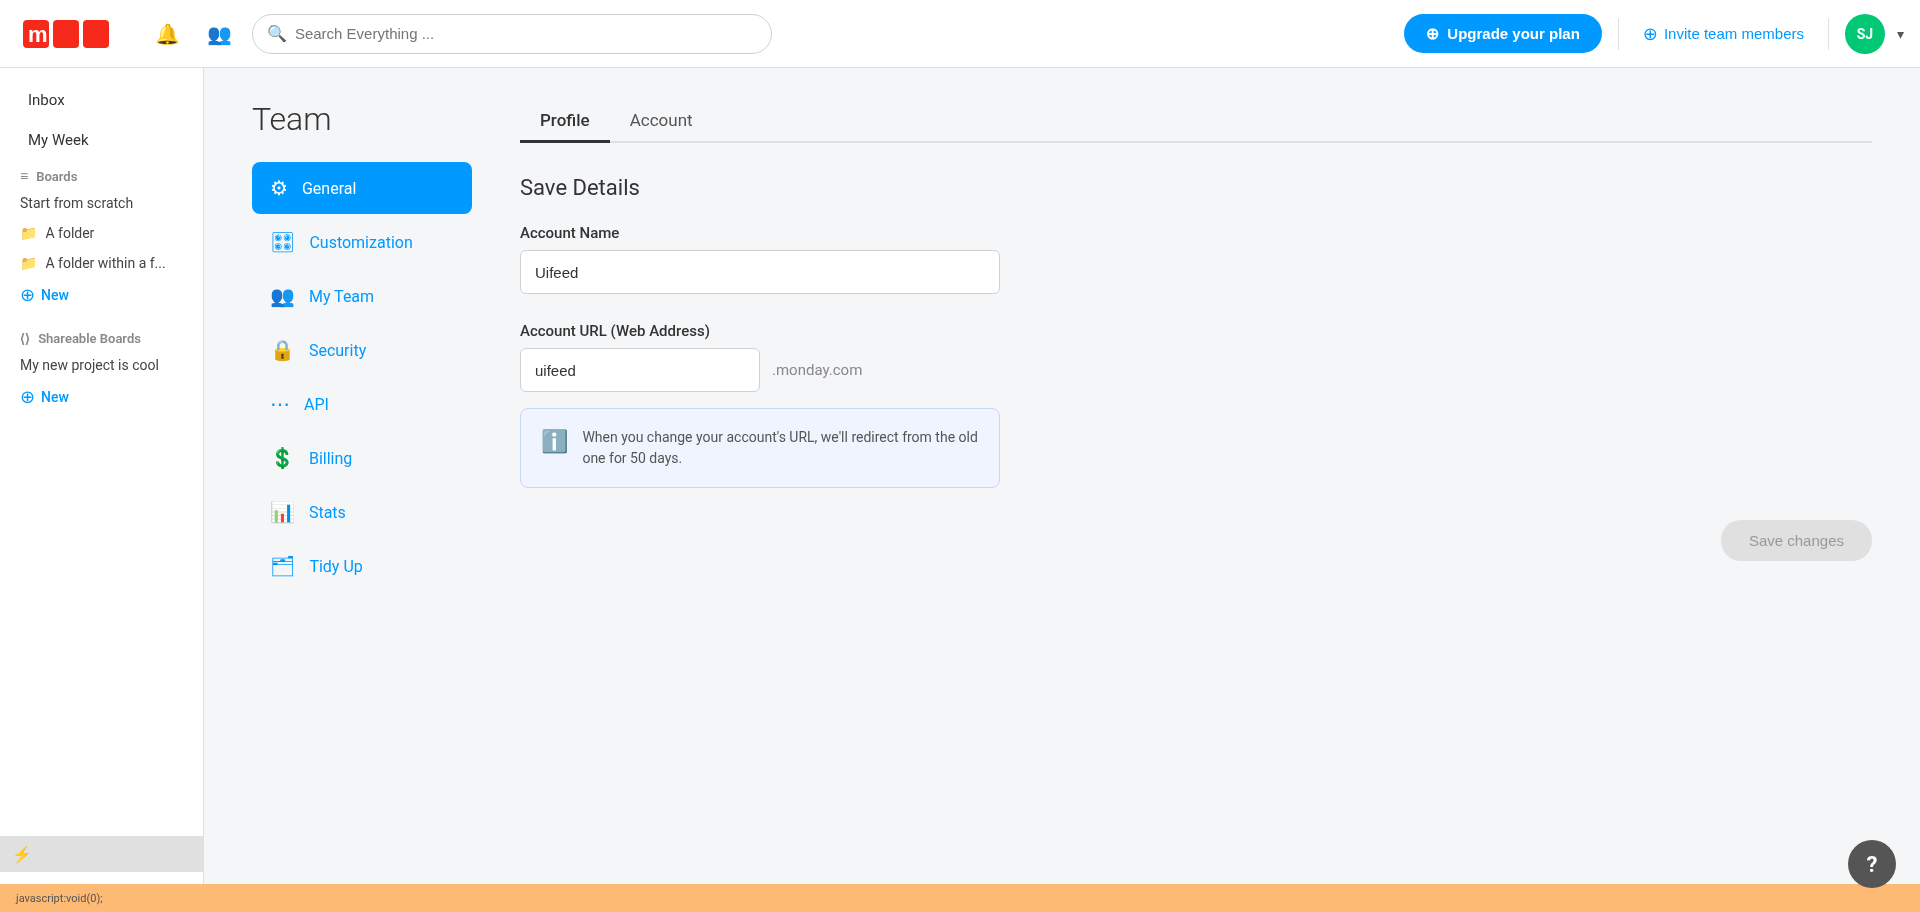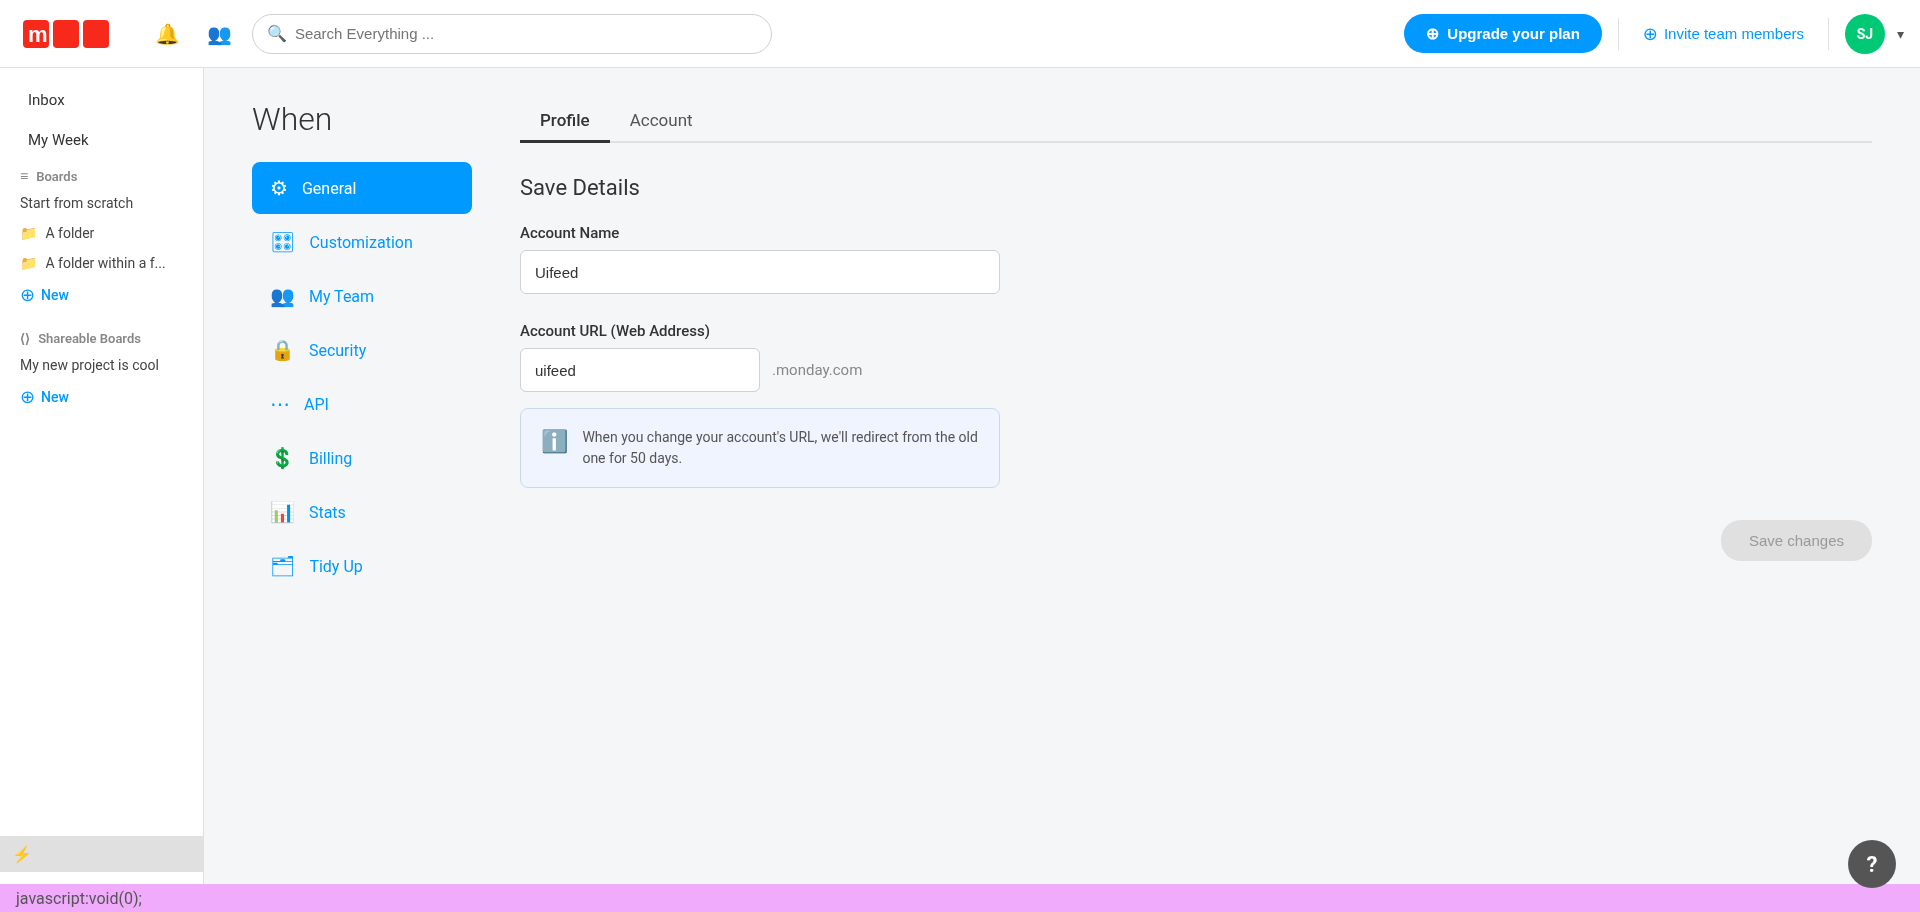--- a/index.html
+++ b/index.html
@@ -136,22 +136,22 @@
     
     .help-btn {
       position: fixed; bottom: 24px; right: 24px; width: 48px; height: 48px;
       border-radius: 50%; background: #555; color: #fff; display: flex;
       align-items: center; justify-content: center; font-size: 22px; cursor: pointer;
       font-weight: 700; z-index: 100;
     }
 
     
     .status-bar {
-      height: 28px; background: #f0abfc; display: flex; align-items: center;
-      padding: 0 16px; font-size: 16px; color: #555; flex-shrink: 0;
+      height: 28px; background: #fdba74; display: flex; align-items: center;
+      padding: 0 16px; font-size: 11px; color: #555; flex-shrink: 0;
     }
   </style>
 </head>
 <body>
 
 <div class="header">
   <div class="header-logo">
     <svg class="logo-svg" viewBox="0 0 110 40" xmlns="http://www.w3.org/2000/svg">
       <rect x="2" y="6" width="26" height="28" rx="4" fill="#f7291a"></rect>
       <rect x="32" y="6" width="26" height="28" rx="4" fill="#f7291a"></rect>
@@ -241,21 +241,21 @@
     <div style="flex:1"></div>
     <div class="sidebar-bottom-bar">
       <span class="lightning-icon">⚡</span>
     </div>
   </div>
 
   <div class="content-area">
     <div class="admin-layout">
 
       <div>
-        <div class="admin-title">When</div>
+        <div class="admin-title">Team</div>
         <div class="admin-nav" id="admin-nav">
         <div class="admin-nav-item active">
               <span class="admin-nav-icon">⚙</span>
               <span>General</span>
             </div>
             <div class="admin-nav-item">
               <span class="admin-nav-icon">🎛</span>
               <span>Customization</span>
             </div>
             <div class="admin-nav-item">

